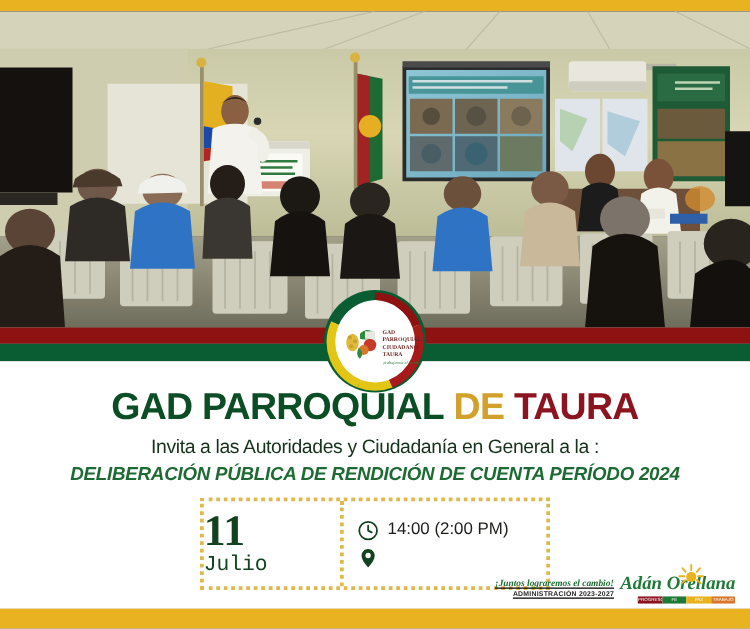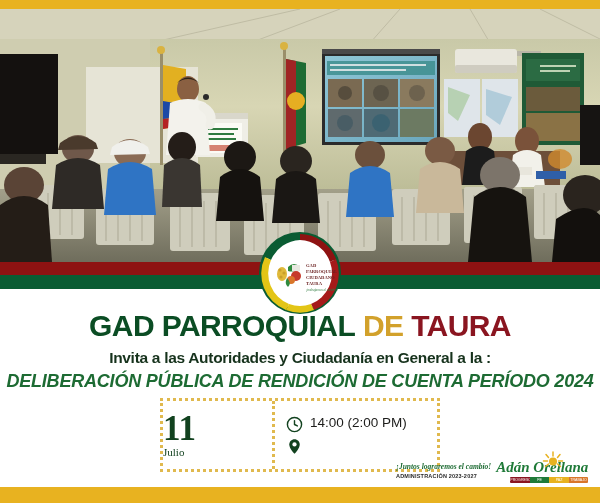--- a/index.html
+++ b/index.html
@@ -68,29 +68,29 @@
   }
   .h-green{color:#0b4d24;}
   .h-gold{color:#d2a12b;}
   .h-red{color:#8a1520;}
 
   
   .subline1{
     position:absolute;top:60px;left:0;width:600px;
     text-align:center;
     font-size:15.5px;
-    font-weight:bold;
+    font-weight:normal;
     color:#16321c;
     letter-spacing:-0.3px;
     white-space:nowrap;
   }
   .subline2{
     position:absolute;top:82px;left:0;width:600px;
     text-align:center;
-    font-size:18px;
+    font-size:15px;
     font-weight:bold;
     font-style:italic;
     color:#1d6b33;
     letter-spacing:-0.2px;
     white-space:nowrap;
   }
 
   
   .infobox{
     position:absolute;
@@ -111,22 +111,22 @@
     box-sizing:border-box;
   }
   .day{
     font-family:"Liberation Serif", serif;
     font-weight:bold;
     font-size:35px;
     line-height:0.95;
     color:#12421f;
   }
   .month{
-    font-family:Liberation Serif, serif;
-    font-size:11px;
+    font-family:Liberation Mono, monospace;
+    font-size:17px;
     color:#12421f;
     margin-top:1px;
   }
   .detail-cell{
     flex:1;
     display:flex;
     flex-direction:column;
     justify-content:center;
     padding-left:11px;
     gap:4px;
@@ -154,22 +154,23 @@
     position:absolute;
     top:166px;left:396px;
     width:200px;height:32px;
     display:flex;
     align-items:center;
     gap:5px;
   }
   .slogan-wrap{
     display:flex;
     flex-direction:column;
-    align-items:flex-start;
+    align-items:flex-end;
     justify-content:center;
+    text-decoration:underline;
   }
   .slogan{
     font-family:"Liberation Serif", serif;
     font-style:italic;
     font-weight:bold;
     font-size:7.5px;
     color:#1d6b33;
     white-space:nowrap;
     line-height:1.1;
   }

